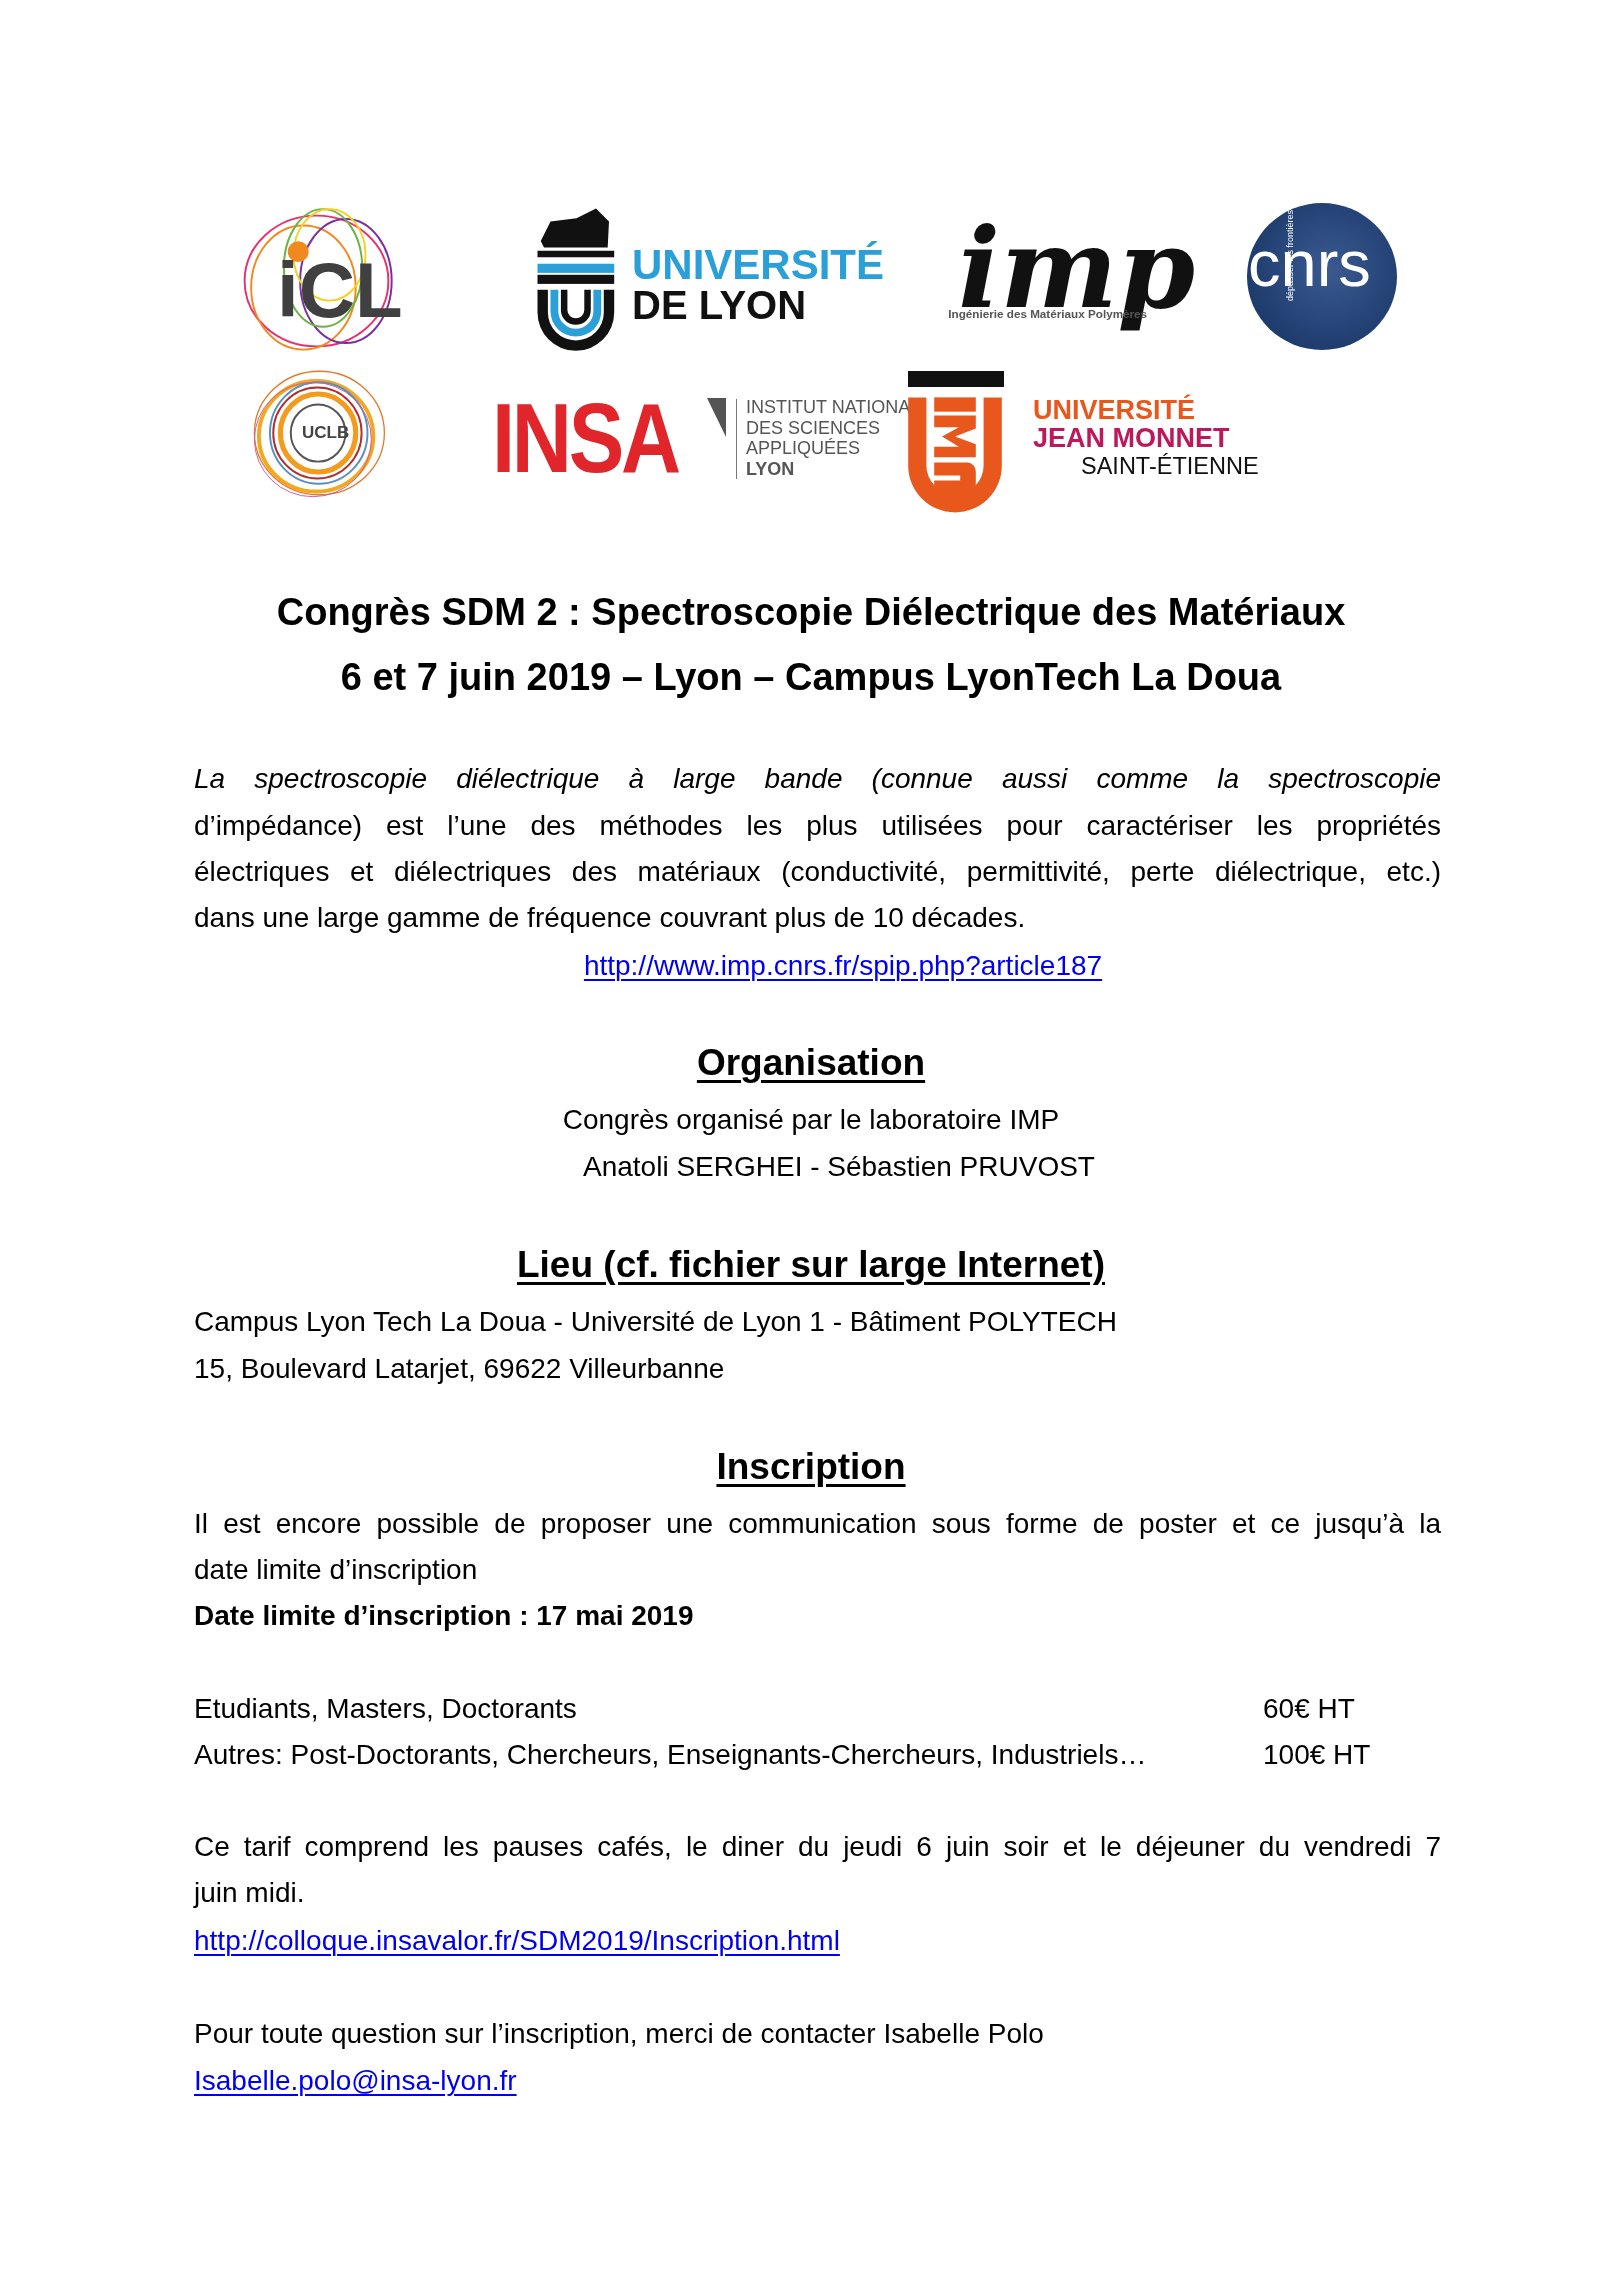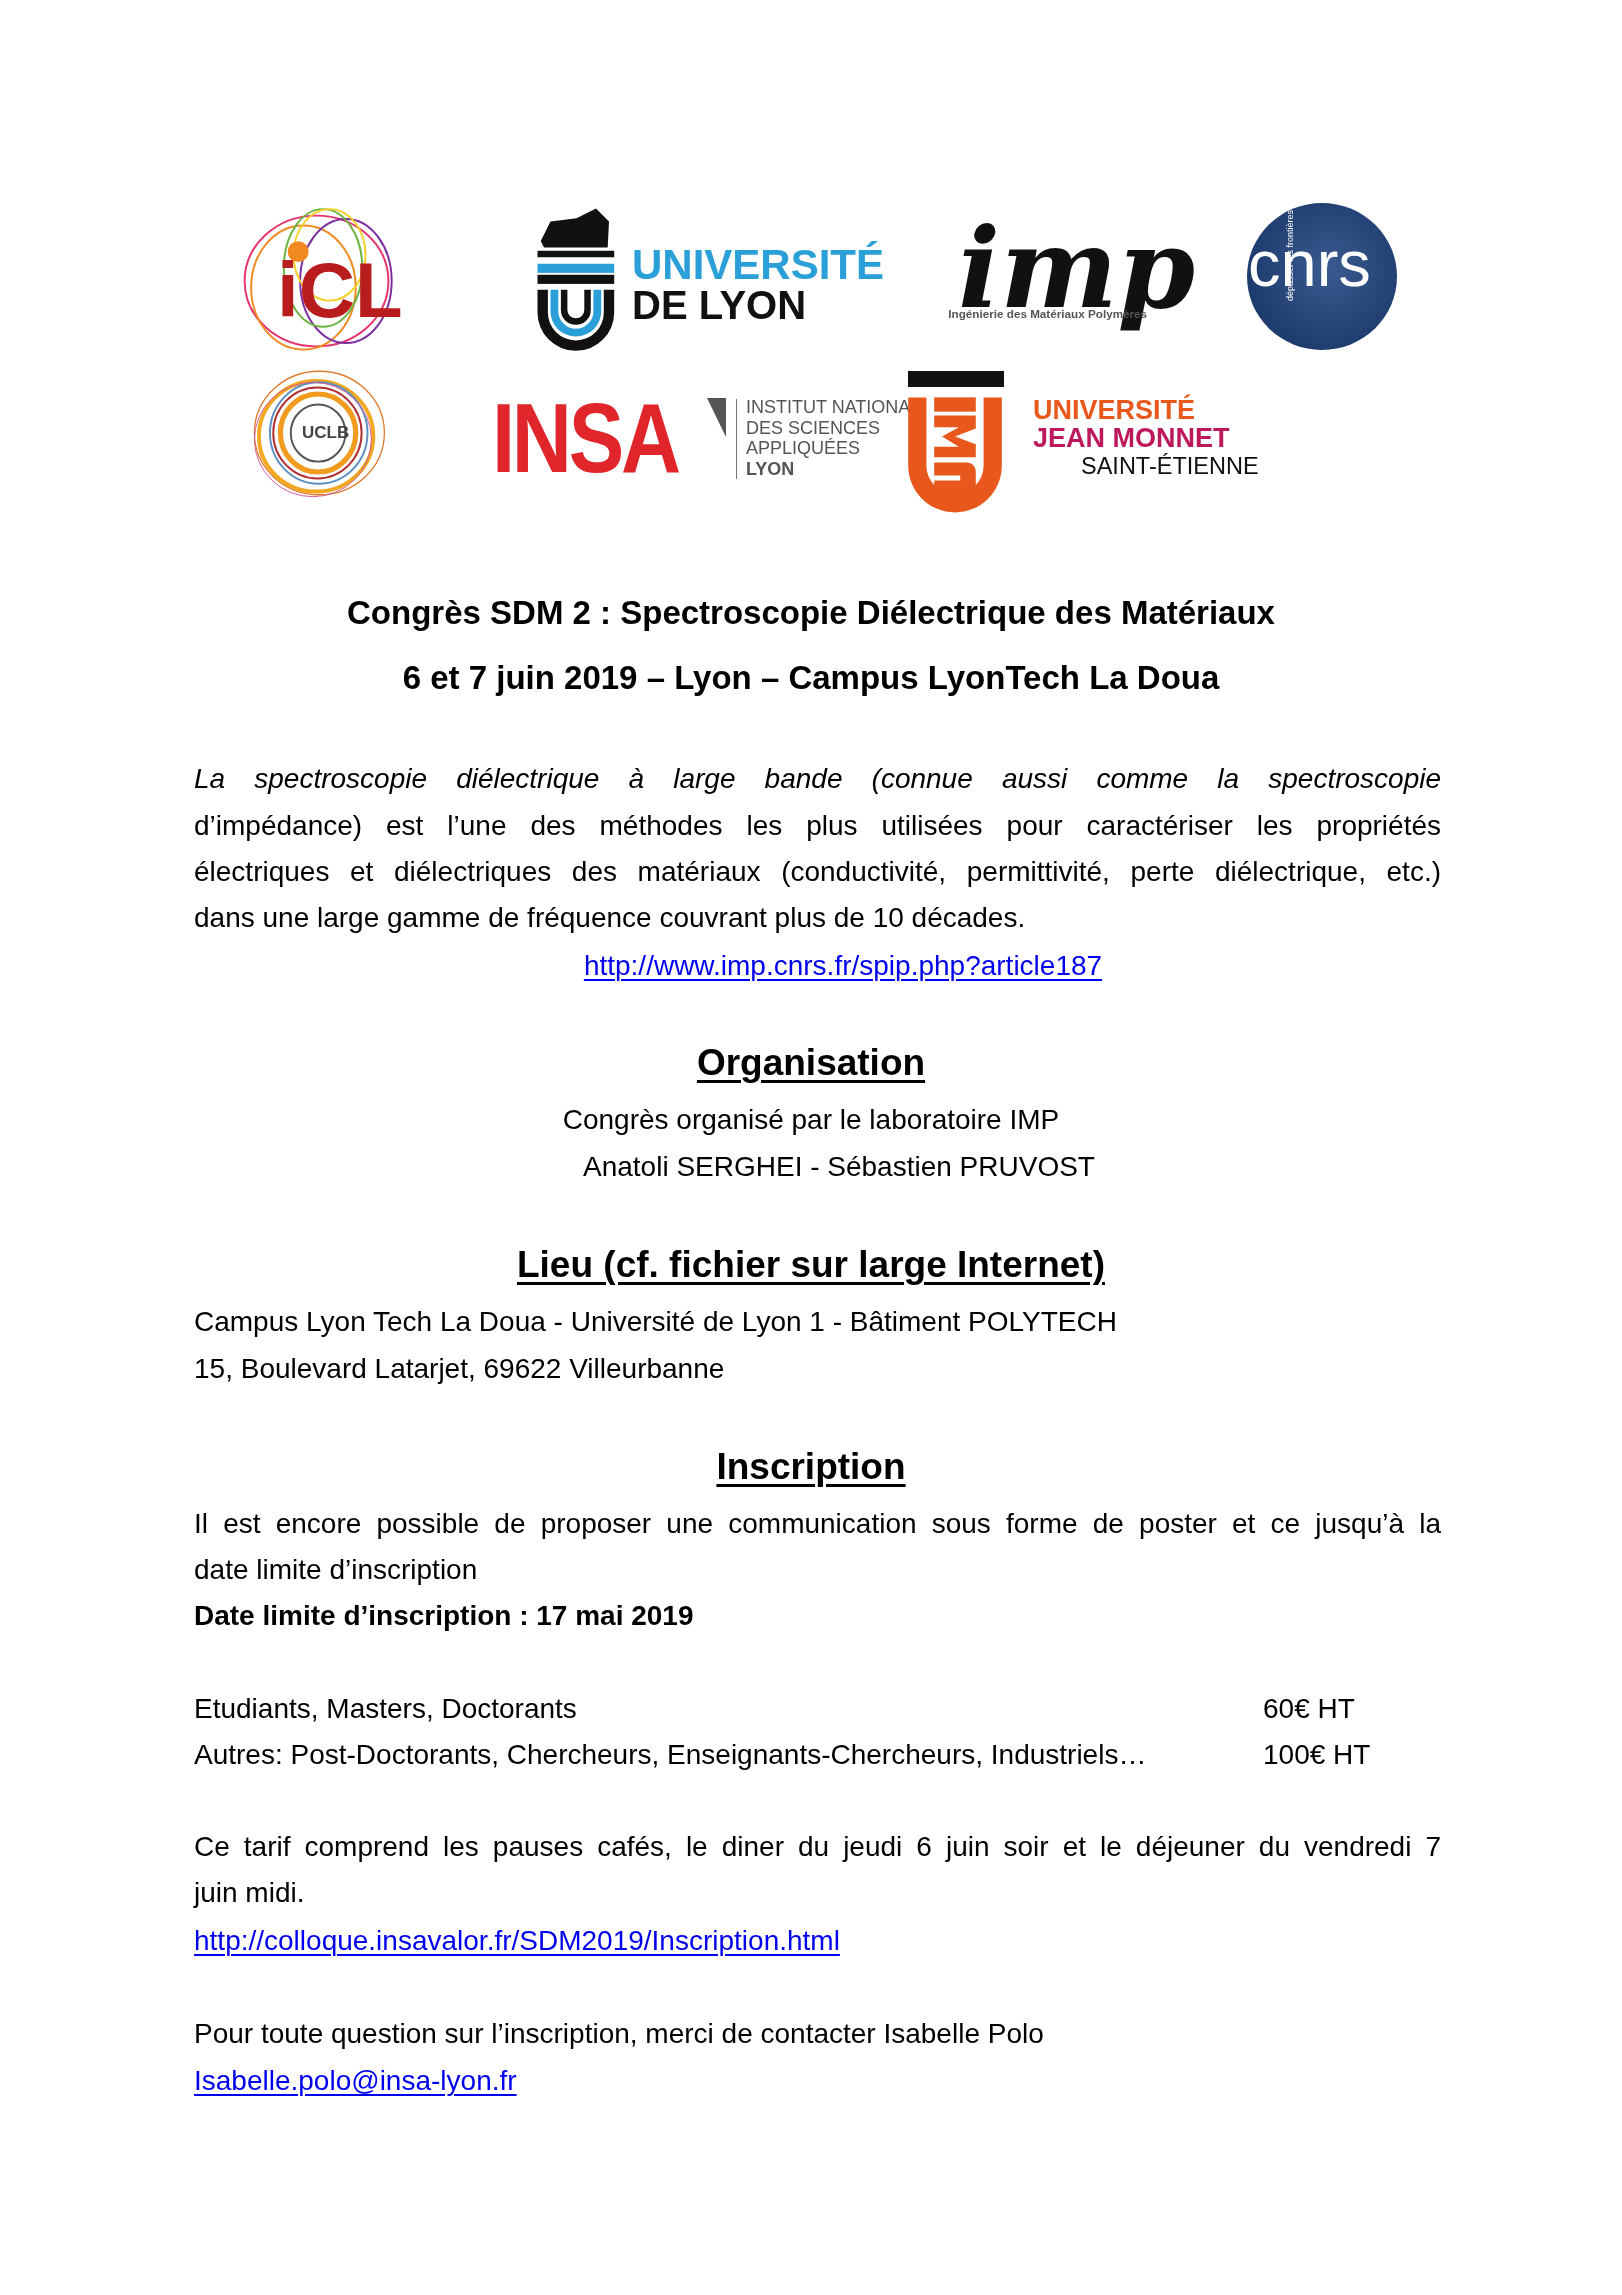--- a/index.html
+++ b/index.html
@@ -3,42 +3,42 @@
 <meta charset="utf-8">
 <style>
   html, body { margin:0; padding:0; background:#ffffff; }
   body { width:1622px; height:2295px; position:relative; overflow:hidden;
          font-family:"Liberation Sans", sans-serif; color:#000; }
   .abs { position:absolute; }
   .txt { font-family:"Liberation Sans", sans-serif; font-size:28px; line-height:46px; color:#000; white-space:nowrap; }
   .center { left:0; width:1622px; text-align:center; }
   .left { left:194px; }
   .bold { font-weight:bold; }
-  .title { font-family:"Liberation Sans", sans-serif; font-weight:bold; font-size:33px; line-height:65px; }
+  .title { font-family:"Liberation Sans", sans-serif; font-weight:bold; font-size:38px; line-height:65px; }
   .heading { font-weight:bold; font-size:37px; text-decoration:underline; text-decoration-thickness:3.3px; text-underline-offset:5.2px; }
   .link { color:#0000ee; text-decoration:underline; text-decoration-thickness:2px; text-underline-offset:3.9px; }
   .justify { text-align:justify; text-align-last:justify; width:1247px; white-space:normal; }
   .price { left:1263px; }
   
   .logo { position:absolute; }
   .logo-text { font-family:"Liberation Sans", sans-serif; white-space:nowrap; }
 </style>
 </head>
 <body>
 
 <div class="logo" style="left:225px;top:196px;width:183px;height:170px;">
   <svg width="183" height="170" viewBox="0 0 280 260">
     <ellipse cx="140" cy="130" rx="110" ry="100" fill="none" stroke="#e6336f" stroke-width="3"></ellipse>
     <ellipse cx="120" cy="140" rx="80" ry="95" fill="none" stroke="#f08a20" stroke-width="3"></ellipse>
     <ellipse cx="185" cy="130" rx="70" ry="95" fill="none" stroke="#7b2fa0" stroke-width="3"></ellipse>
     <ellipse cx="150" cy="110" rx="60" ry="90" fill="none" stroke="#6cb33f" stroke-width="3"></ellipse>
     <ellipse cx="160" cy="90" rx="55" ry="70" fill="none" stroke="#f5d027" stroke-width="3"></ellipse>
     <circle cx="112" cy="85" r="16" fill="#f08a20"></circle>
   </svg>
-  <div class="abs logo-text" style="left:52px;top:52px;font-size:78px;font-weight:bold;color:#b91c1c;line-height:85px;">iCL</div>
+  <div class="abs logo-text" style="left:52px;top:52px;font-size:78px;font-weight:bold;color:#404040;line-height:85px;">iCL</div>
 </div>
 
 <div class="logo" style="left:531px;top:202px;width:313px;height:156px;">
   <svg width="91" height="156" viewBox="0 0 140 240">
     <path d="M15 60 L30 30 L70 25 L100 10 L120 30 L118 70 L20 70 Z" fill="#111"></path>
     <rect x="10" y="75" width="118" height="10" fill="#111"></rect>
     <rect x="10" y="95" width="118" height="14" fill="#2a9fd8"></rect>
     <rect x="10" y="112" width="118" height="14" fill="#111"></rect>
     <path d="M10 135 L10 170 A59 59 0 0 0 128 170 L128 135 L112 135 L112 170 A43 43 0 0 1 26 170 L26 135 Z" fill="#111"></path>
     <path d="M30 135 L30 168 A39 39 0 0 0 108 168 L108 135 L96 135 L96 168 A27 27 0 0 1 42 168 L42 135 Z" fill="#2a9fd8"></path>

